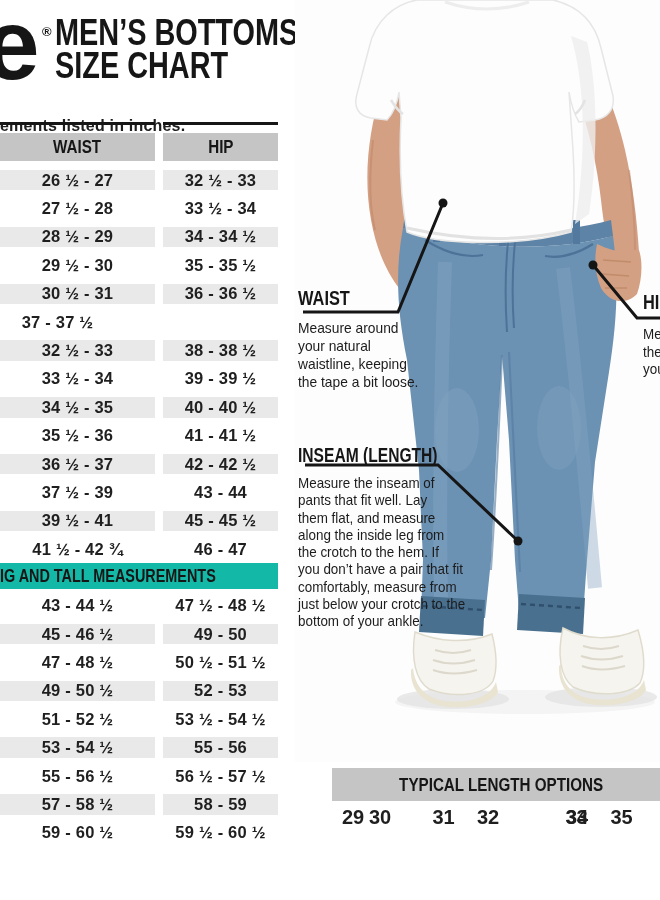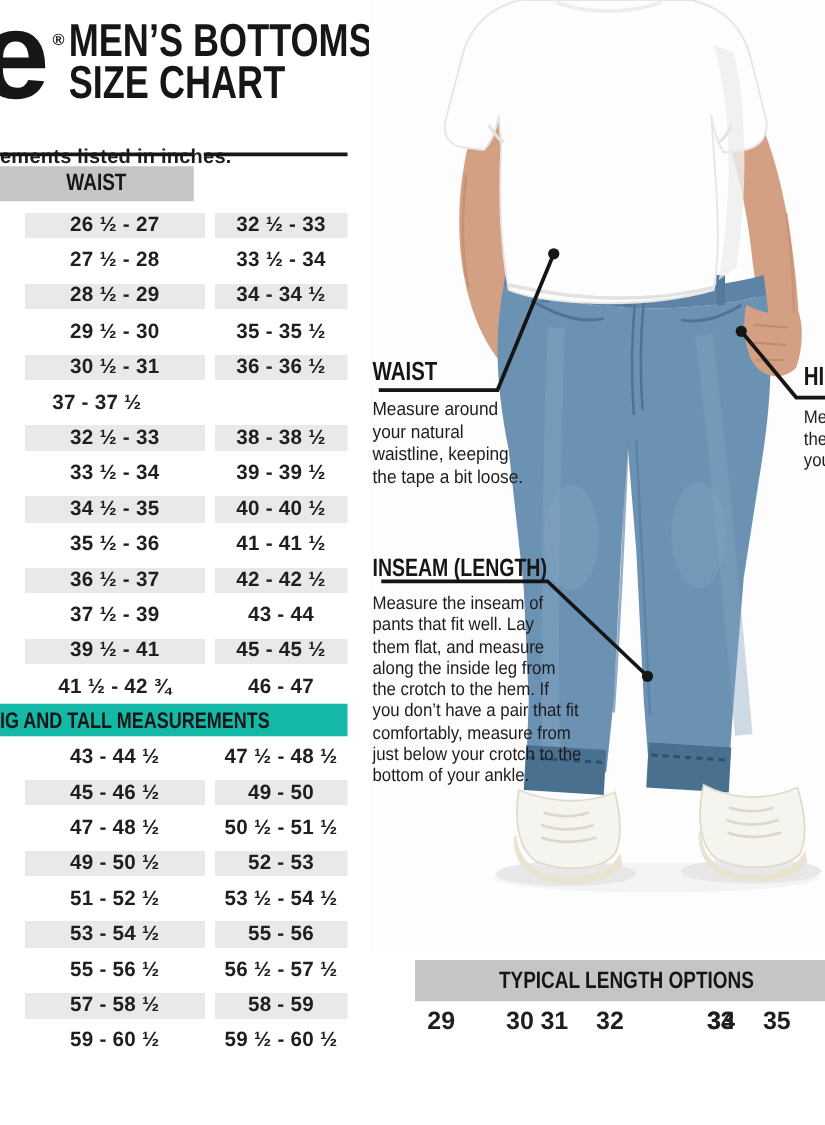--- a/index.html
+++ b/index.html
@@ -27,21 +27,21 @@
   .t-line div{height:3px;background:#161616;}
   .c1{width:155px;} .c2{width:115px;}
   .t-head{margin-top:8px;}
   .t-head div{
     height:28px;background:#c5c5c5;display:flex;align-items:center;justify-content:center;
   }
   .t-head span,.section-bar span,.tlo-bar span{
     font-weight:800;color:#161616;transform:scaleX(0.8);white-space:nowrap;
   }
   .t-head span{font-size:19px;}
-  .tbody{margin-top:5px;padding-left:20px;}
+  .tbody{margin-top:5px;}
   .t-row{height:28.4px;display:flex;column-gap:8px;}
   .t-row div{
     display:flex;align-items:center;justify-content:center;
     font-size:16.5px;font-weight:700;color:#1f1f1f;letter-spacing:0.2px;
   }
   .t-row.gray div{
     background:#e9e9e9;background-clip:content-box;padding:4px 0;
   }
   .section-bar{
     margin-top:0px;width:278px;height:26px;background:#14b8a6;
@@ -89,20 +89,23 @@
 <div class="tagline">ements listed in inches.</div>
 
 <div class="size-table">
   <div class="t-flex t-line">
     <div class="c1"></div>
       <div class="c2"></div>
   </div>
   <div class="t-flex t-head">
     <div class="c1">
         <span>WAIST</span>
+      </div>
+    <div class="c2">
+        <span>HIP</span>
       </div>
   </div>
   <div class="tbody" id="tbody-regular">
       <div class="t-row gray">
         <div class="c1">26 ½ - 27</div>
         <div class="c2">32 ½ - 33</div>
       </div>
       <div class="t-row">
         <div class="c1">27 ½ - 28</div>
         <div class="c2">33 ½ - 34</div>
@@ -305,20 +308,20 @@
       <div>just below your crotch to the</div>
       <div>bottom of your ankle.</div>
     </div>
 </div>
 
 <div class="tlo-bar">
   <span>TYPICAL LENGTH OPTIONS</span>
 </div>
 <div id="tlo-values">
     <span class="tlo-num" style="left: 336px;">29</span>
-    <span class="tlo-num" style="left: 399px;">30</span>
+    <span class="tlo-num" style="left: 363px;">30</span>
     <span class="tlo-num" style="left: 426.5px;">31</span>
     <span class="tlo-num" style="left: 471px;">32</span>
     <span class="tlo-num" style="left: 515.5px; margin-left: 44px;">33</span>
     <span class="tlo-num" style="left: 560px;">34</span>
     <span class="tlo-num" style="left: 604.5px;">35</span>
     <span class="tlo-num" style="left: 649px;">3</span>
   </div>
 
 </body></html>

